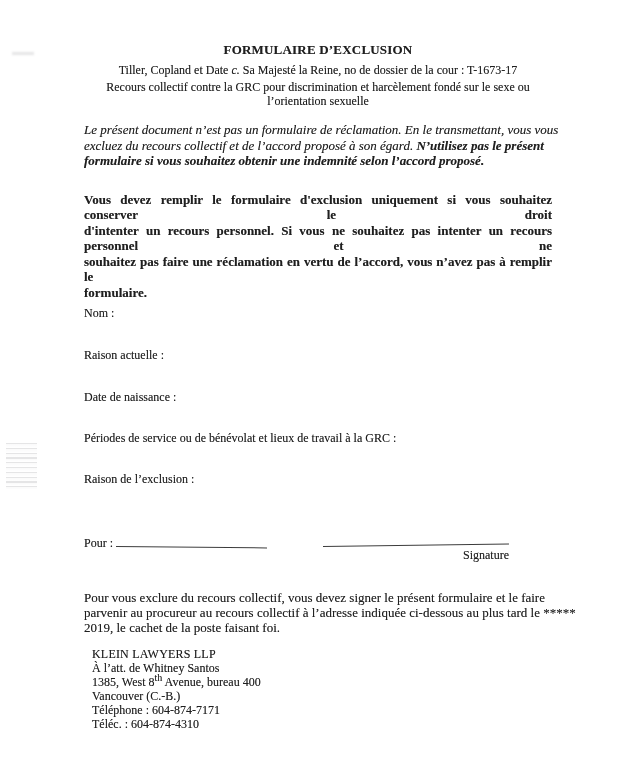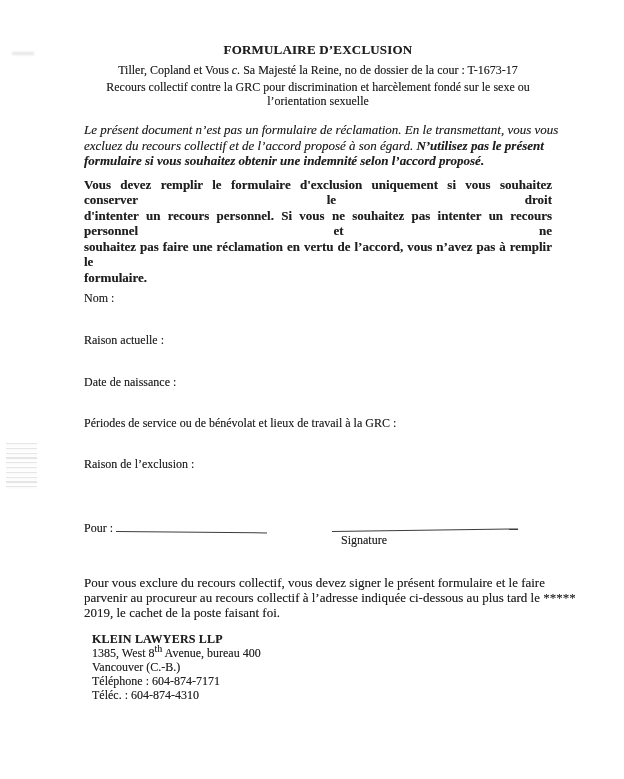--- a/index.html
+++ b/index.html
@@ -41,21 +41,21 @@
     text-align: center;
     font-size: 12px;
     line-height: 13.5px;
   }
   .subtitle .line { white-space: nowrap; }
 
   
   .para { font-size: 13px; line-height: 15.5px; }
   .intro-para { margin-top: 14px; font-style: italic; }
   .intro-para .bi { font-weight: bold; }
-  .bold-para { margin-top: 8px; font-weight: bold; }
+  .bold-para { margin-top: 23px; font-weight: bold; }
   .bold-para .jline { text-align: justify; text-align-last: justify; }
   .footer-para { margin-top: 26px; line-height: 15px; }
   .footer-para .line, .intro-para .line { white-space: nowrap; }
   .bold-para .last { white-space: nowrap; }
 
   
   .field { font-size: 12px; line-height: 15px; white-space: nowrap; }
   .f-nom       { margin-top: 6px; }
   .f-adresse   { margin-top: 27px; }
   .f-naissance { margin-top: 27px; }
@@ -73,33 +73,33 @@
   .date-label { vertical-align: baseline; }
   .write-line {
     display: inline-block;
     width: 151px;
     height: 12px;
     border-bottom: 1.2px solid #3c3c3c;
     transform: rotate(0.55deg);
     transform-origin: left bottom;
     margin-left: 3px;
   }
-  .sig-group { position: absolute; left: 248px; top: -2px; width: 186px; }
+  .sig-group { position: absolute; left: 239px; top: -2px; width: 186px; text-align: right; }
   .sig-line {
     width: 186px;
     height: 14px;
     border-bottom: 1.2px solid #3c3c3c;
     transform: rotate(-0.8deg);
     transform-origin: left bottom;
   }
   .sig-label { margin-top: 1px; margin-left: 9px; font-size: 12px; }
 
   
   .firm-block { margin-top: 12px; margin-left: 8px; font-size: 12px; line-height: 14px; }
-  .firm-name { font-weight: bold; letter-spacing: 0.2px; }
+  .firm-name { font-weight: normal; letter-spacing: 0.2px; }
   .firm-block .row { white-space: nowrap; }
   sup.ord { font-size: 10px; vertical-align: super; line-height: 0; }
   .phone-block { margin-top: 0; margin-left: 8px; font-size: 12px; line-height: 14px; }
 
   
   .scan-artifact {
     position: absolute;
     left: 6px; top: 443px;
     width: 31px; height: 46px;
     background: repeating-linear-gradient(
@@ -122,21 +122,21 @@
 <body>
 
 <div class="scan-page">
   <div class="scan-artifact"></div>
   <div class="scan-artifact-2"></div>
 
   <div class="content">
 
     <div class="doc-title">FORMULAIRE D’EXCLUSION</div>
 
-    <div class="case-line"><span>Tiller, Copland et Vous </span><span class="vs">c.</span><span> Sa Majesté la Reine, no de dossier de la cour : T-1673-17</span></div>
+    <div class="case-line"><span>Tiller, Copland et Date </span><span class="vs">c.</span><span> Sa Majesté la Reine, no de dossier de la cour : T-1673-17</span></div>
 
     <div class="subtitle">
       <div class="line">Recours collectif contre la GRC pour discrimination et harcèlement fondé sur le sexe ou</div>
       <div class="line">l’orientation sexuelle</div>
     </div>
 
     <div class="para intro-para">
       <div class="line"><span>Le présent document n’est pas un formulaire de réclamation. En le transmettant, vous vous</span><span class="bi"></span></div>
       <div class="line"><span>excluez du recours collectif et de l’accord proposé à son égard. </span><span class="bi">N’utilisez pas le présent</span></div>
       <div class="line"><span></span><span class="bi">formulaire si vous souhaitez obtenir une indemnité selon l’accord proposé.</span></div>
@@ -164,20 +164,21 @@
     </div>
 
     <div class="para footer-para">
       <div class="line">Pour vous exclure du recours collectif, vous devez signer le présent formulaire et le faire</div>
       <div class="line">parvenir au procureur au recours collectif à l’adresse indiquée ci-dessous au plus tard le *****</div>
       <div class="line">2019, le cachet de la poste faisant foi.</div>
     </div>
 
     <div class="firm-block">
       <div class="row firm-name">KLEIN LAWYERS LLP</div>
+      <div class="row">À l’att. de Whitney Santos</div>
       <div class="row"><span>1385, West 8</span><sup class="ord">th</sup><span> Avenue, bureau 400</span></div>
       <div class="row">Vancouver (C.-B.)</div>
     </div>
 
     <div class="phone-block">
       <div class="row">Téléphone : 604-874-7171</div>
       <div class="row">Téléc. : 604-874-4310</div>
     </div>
   </div>
 </div>

